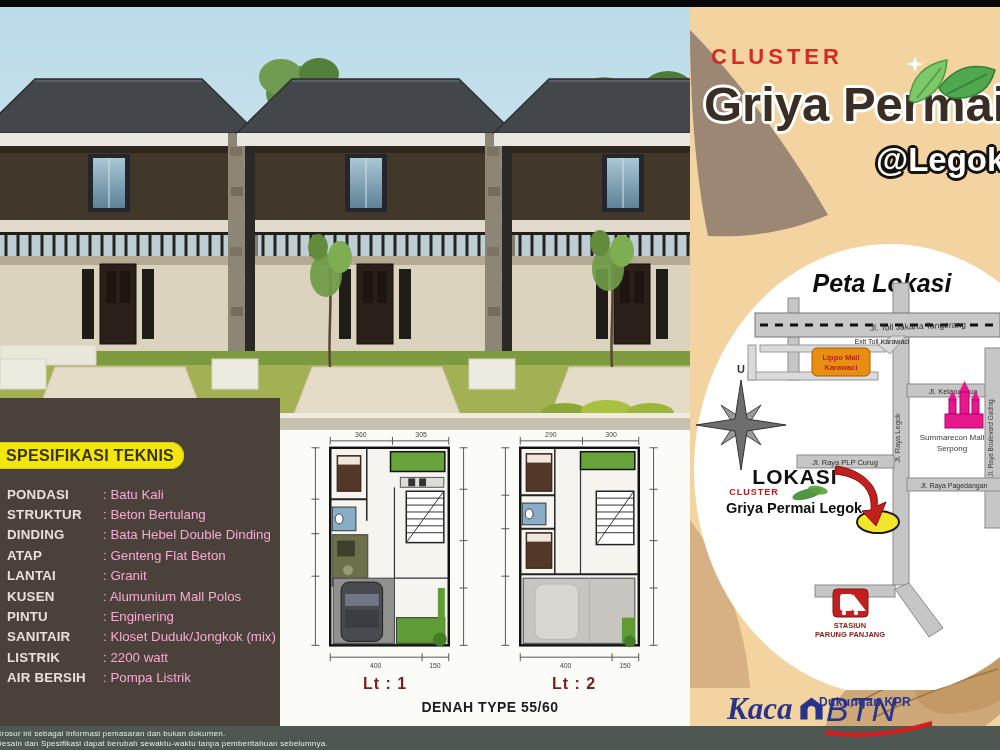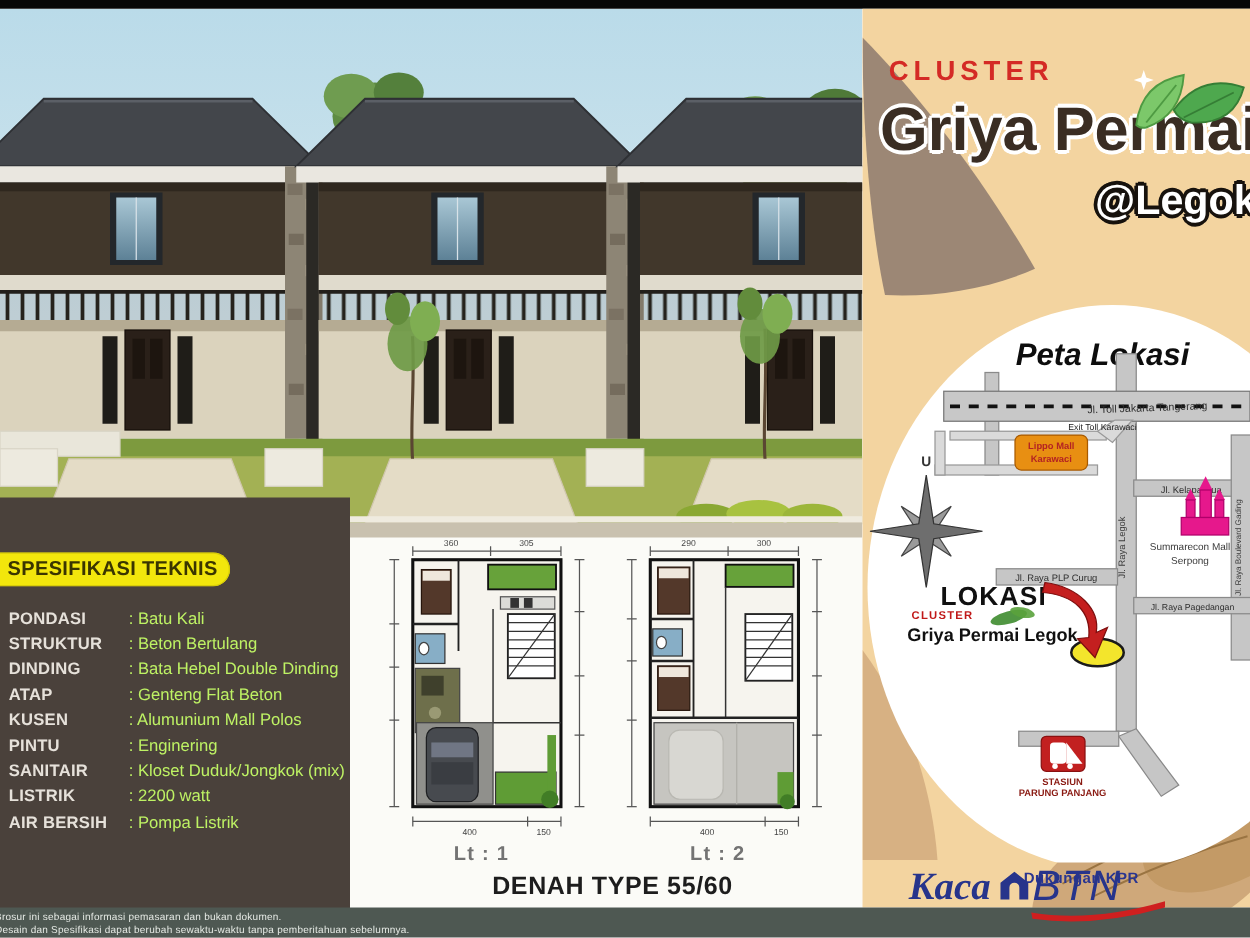--- a/index.html
+++ b/index.html
@@ -15,27 +15,27 @@
 
   
   .spec-panel{left:0;top:398px;width:280px;height:384px;background:#4a413b;}
   .spec-pill{position:absolute;left:-12px;top:44px;width:196px;height:27px;background:#f2e60c;
              border-radius:14px;line-height:27px;padding-left:18px;box-sizing:border-box;
              font-size:16px;font-weight:800;color:#3a3500;letter-spacing:.3px;
              box-shadow:inset 0 0 0 1px #d8cc08;}
   .spec-rows{position:absolute;left:7px;top:86px;width:270px;}
   .spec-row{display:flex;height:20.4px;font-size:13.3px;align-items:center;}
   .spec-label{width:96px;color:#e6e1da;font-weight:700;flex:none;letter-spacing:.2px;}
-  .spec-value{color:#bef264;white-space:nowrap;}
+  .spec-value{color:#f9a8d4;white-space:nowrap;}
 
   
   .plan-panel{left:280px;top:430px;width:410px;height:296px;background:#fbfbf7;}
-  .plan-label{position:absolute;font-size:16px;font-weight:700;color:#737373;letter-spacing:1px;}
+  .plan-label{position:absolute;font-size:16px;font-weight:700;color:#7f1d1d;letter-spacing:1px;}
   .plan-caption{position:absolute;left:105px;top:268px;width:210px;text-align:center;}
-  .plan-caption span{font-size:20px;font-weight:800;color:#1d1d1d;border-bottom:2.5px solid #1d1d1d;
+  .plan-caption span{font-size:14px;font-weight:800;color:#1d1d1d;border-bottom:2.5px solid #1d1d1d;
                      padding-bottom:14px;letter-spacing:.5px;}
 
   
   .right-panel{left:690px;top:7px;width:310px;height:719px;background:#f3d4a0;}
   .title-kicker{left:711px;top:44px;font-size:22px;font-weight:800;color:#d42a25;letter-spacing:4px;}
   .title-name{left:704px;top:76px;font-size:49px;font-weight:800;color:#3a2d23;white-space:nowrap;
               letter-spacing:0px;
               text-shadow:-2px -2px 0 #fff,2px -2px 0 #fff,-2px 2px 0 #fff,2px 2px 0 #fff,
                           0 -3px 0 #fff,0 3px 0 #fff,-3px 0 0 #fff,3px 0 0 #fff;}
   .title-at{left:876px;top:141px;font-size:33px;font-weight:800;color:#fff;white-space:nowrap;
@@ -174,20 +174,24 @@
         </div>
       <div class="spec-row">
           <span class="spec-label">DINDING</span>
           <span class="spec-value">: Bata Hebel Double Dinding</span>
         </div>
       <div class="spec-row">
           <span class="spec-label">ATAP</span>
           <span class="spec-value">: Genteng Flat Beton</span>
         </div>
       <div class="spec-row">
+          <span class="spec-label">LANTAI</span>
+          <span class="spec-value">: Granit</span>
+        </div>
+      <div class="spec-row">
           <span class="spec-label">KUSEN</span>
           <span class="spec-value">: Alumunium Mall Polos</span>
         </div>
       <div class="spec-row">
           <span class="spec-label">PINTU</span>
           <span class="spec-value">: Enginering</span>
         </div>
       <div class="spec-row">
           <span class="spec-label">SANITAIR</span>
           <span class="spec-value">: Kloset Duduk/Jongkok (mix)</span>

